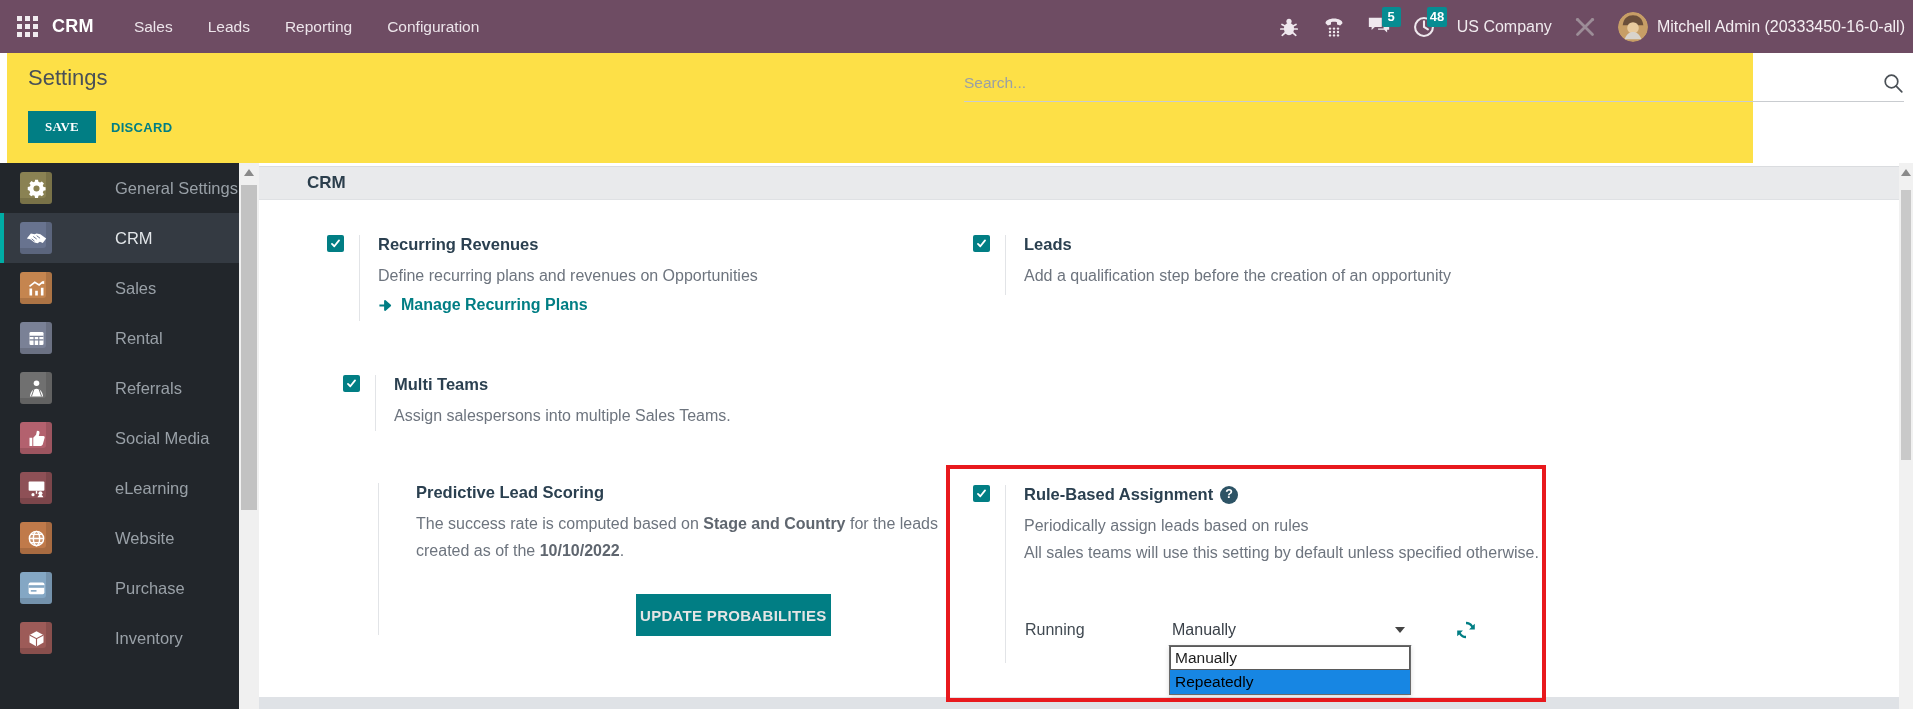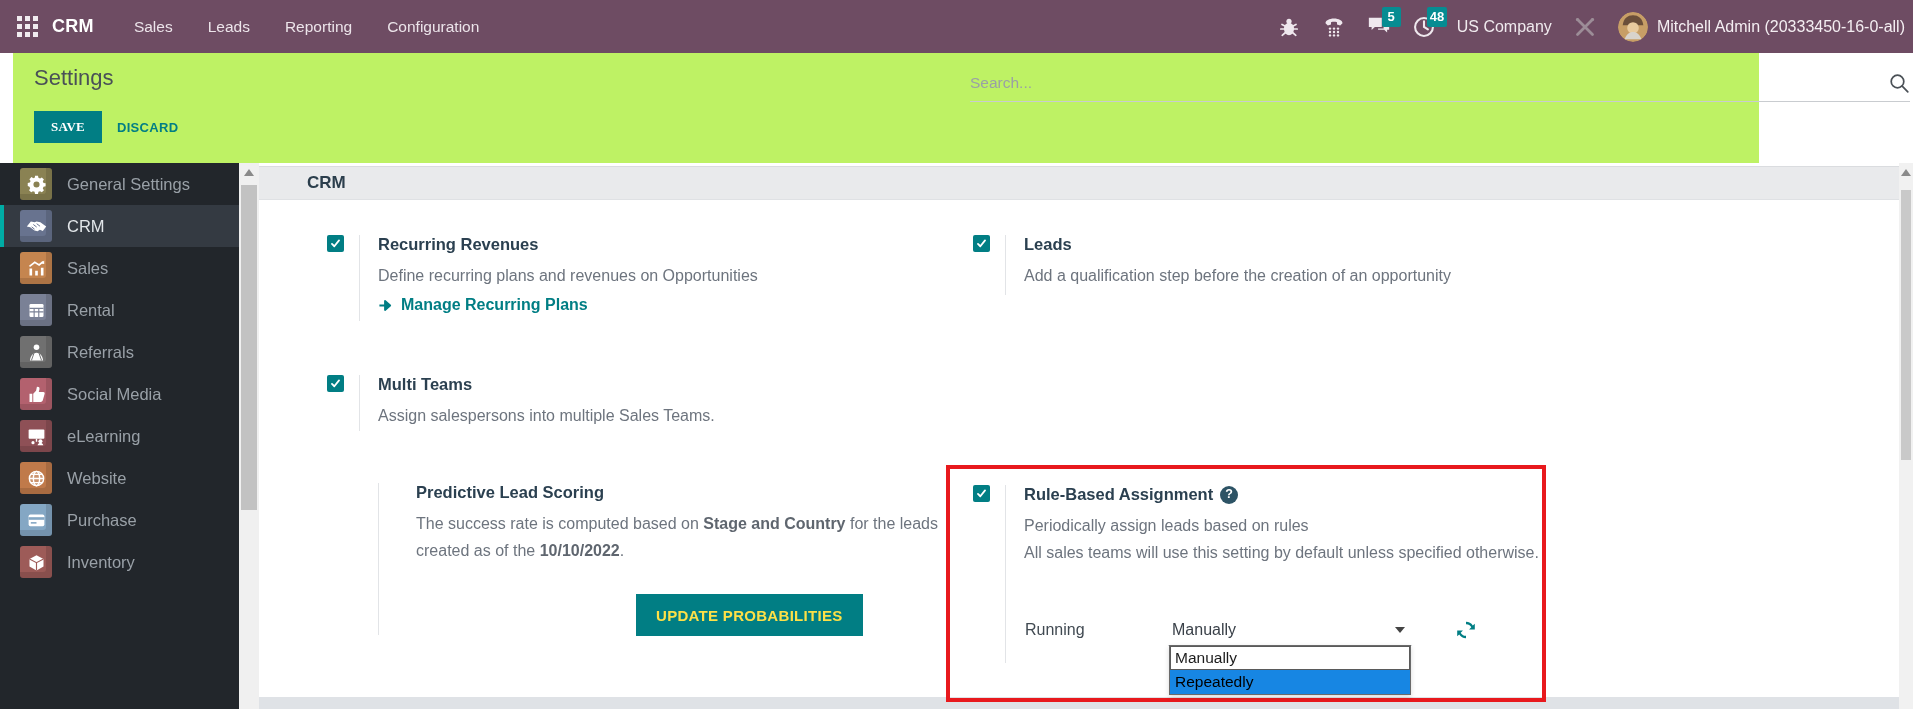--- a/index.html
+++ b/index.html
@@ -19,36 +19,36 @@
   .topbar-right { position:absolute; right:8px; top:0; height:53px; display:flex; align-items:center; gap:21px; }
   .tb-icon { position:relative; width:24px; height:24px; display:flex; align-items:center; justify-content:center; cursor:pointer; }
   .tb-badge { position:absolute; top:-8px; left:15px; min-width:19px; height:20px; padding:0 3px;
     background:#068C92; color:#fff; font-size:13px; font-weight:700; display:flex; align-items:center;
     justify-content:center; border-radius:2px; }
   .company-name { font-size:16px; color:#f0eaee; cursor:pointer; }
   .avatar { width:30px; height:30px; border-radius:50%; overflow:hidden; flex:0 0 auto; cursor:pointer; }
   .user-name { font-size:16px; color:#f4eef2; margin-left:-12px; cursor:pointer; }
 
   
-  .subheader { position:absolute; top:53px; left:13px; width:1746px; height:110px; background:#bef264; }
+  .subheader { position:absolute; top:53px; left:7px; width:1746px; height:110px; background:#fde047; }
   .page-title { position:absolute; left:21px; top:12px; font-size:22px; color:#495057; font-weight:400; }
   .btn-save { position:absolute; left:21px; top:58px; width:68px; height:32px; background:#017E84;
     color:#fff; border:none; font-family:Liberation Serif, serif; font-size:13px; font-weight:700; letter-spacing:.3px; cursor:pointer; }
   .btn-discard { position:absolute; left:104px; top:58px; height:32px; background:none; border:none;
     color:#017E84; font-family:inherit; font-size:13px; font-weight:700; letter-spacing:.3px; cursor:pointer; }
   .searchbar { position:absolute; left:957px; top:12px; width:940px; height:37px;
     border-bottom:1px solid #c9ccd0; display:flex; align-items:center; }
   .searchbar input { flex:1; border:none; outline:none; font-family:inherit; font-size:15.5px; color:#333;
     background:transparent; }
   .searchbar input::placeholder { color:#9aa0a6; }
   .search-ico { width:22px; height:22px; flex:0 0 auto; cursor:pointer; }
 
   
   .sidebar { position:absolute; top:163px; left:0; width:239px; height:546px; background:#22262b; overflow:hidden; }
-  .sitem { height:42px; display:flex; align-items:center; cursor:pointer; position:relative; }
+  .sitem { height:50px; display:flex; align-items:center; cursor:pointer; position:relative;gap:48px; }
   .sitem .sicon { width:32px; height:32px; border-radius:3px; margin-left:20px; background:var(--tile,#666);
     display:flex; align-items:center; justify-content:center; flex:0 0 auto;
     box-shadow:inset -6px -6px 0 rgba(0,0,0,.12); }
   .sitem .sicon svg { width:21px; height:21px; }
   .sitem .slabel { margin-left:15px; font-size:16.5px; color:#99a0a7; white-space:nowrap; }
   .sitem.selected { background:#343a42; }
   .sitem.selected::before { content:""; position:absolute; left:0; top:0; bottom:0; width:4px; background:#00aca5; }
   .sitem.selected .slabel { color:#e2e6e9; }
 
   
@@ -75,22 +75,22 @@
   .cbx svg { width:11px; height:11px; }
   .cb-spacer { width:17px; flex:0 0 auto; }
   .divline { width:1px; background:#e2e4e7; margin-left:15px; flex:0 0 auto; }
   .blk .btxt { padding-left:18px; }
   .btitle { font-size:16.5px; font-weight:700; color:#2b4050; line-height:19px; display:flex; align-items:center; gap:7px; }
   .bdesc { margin-top:8px; font-size:16px; color:#6d747e; line-height:27px; }
   .bdesc b { color:#5f666f; }
   .mlink { margin-top:7px; display:flex; align-items:center; gap:8px; color:#017E84; font-size:16px;
     font-weight:700; cursor:pointer; }
   .mlink svg { width:15px; height:15px; }
-  .btn-update { position:absolute; left:377px; top:431px; height:42px; padding:0 20px; background:#017E84;
-    border:none; color:#fde047; font-family:inherit; font-size:15px; font-weight:700; letter-spacing:.3px; cursor:pointer; }
+  .btn-update { position:absolute; left:377px; top:431px; height:42px; padding:0 4px; background:#017E84;
+    border:none; color:#e5e5e5; font-family:inherit; font-size:15px; font-weight:700; letter-spacing:.3px; cursor:pointer; }
   .help-circle { width:18px; height:18px; border-radius:50%; background:#2d5365; color:#fff; font-size:12.5px;
     font-weight:700; display:inline-flex; align-items:center; justify-content:center; cursor:pointer; }
 
   .red-box { position:absolute; left:687px; top:302px; width:600px; height:237px;
     border:4px solid #E8191D; z-index:4; pointer-events:none; }
 
   .running-row { position:absolute; left:766px; top:451px; display:flex; align-items:center; }
   .running-label { font-size:16px; color:#414a52; width:143px; }
   .select-box { width:244px; height:32px; display:flex; align-items:center; justify-content:space-between;
     padding:0 7px 0 4px; cursor:pointer; border-bottom:1px solid #d6d9dc; }
@@ -333,21 +333,21 @@
             <path d="M2.5 7.5l3 3 6-7.5" stroke="#fff" stroke-width="2.3" fill="none" stroke-linecap="round" stroke-linejoin="round"></path>
           </svg>
       </span>
       <span class="divline" style="height:60px;"></span>
       <div class="btxt" style="width:600px;">
         <div class="btitle">Leads</div>
         <div class="bdesc">Add a qualification step before the creation of an opportunity</div>
       </div>
     </div>
 
-    <div class="blk" style="left:68px; top:212px;">
+    <div class="blk" style="left:84px; top:212px;">
       <span class="cbx">
         <svg viewBox="0 0 14 14">
             <path d="M2.5 7.5l3 3 6-7.5" stroke="#fff" stroke-width="2.3" fill="none" stroke-linecap="round" stroke-linejoin="round"></path>
           </svg>
       </span>
       <span class="divline" style="height:56px;"></span>
       <div class="btxt" style="width:600px;">
         <div class="btitle">Multi Teams</div>
         <div class="bdesc">Assign salespersons into multiple Sales Teams.</div>
       </div>

